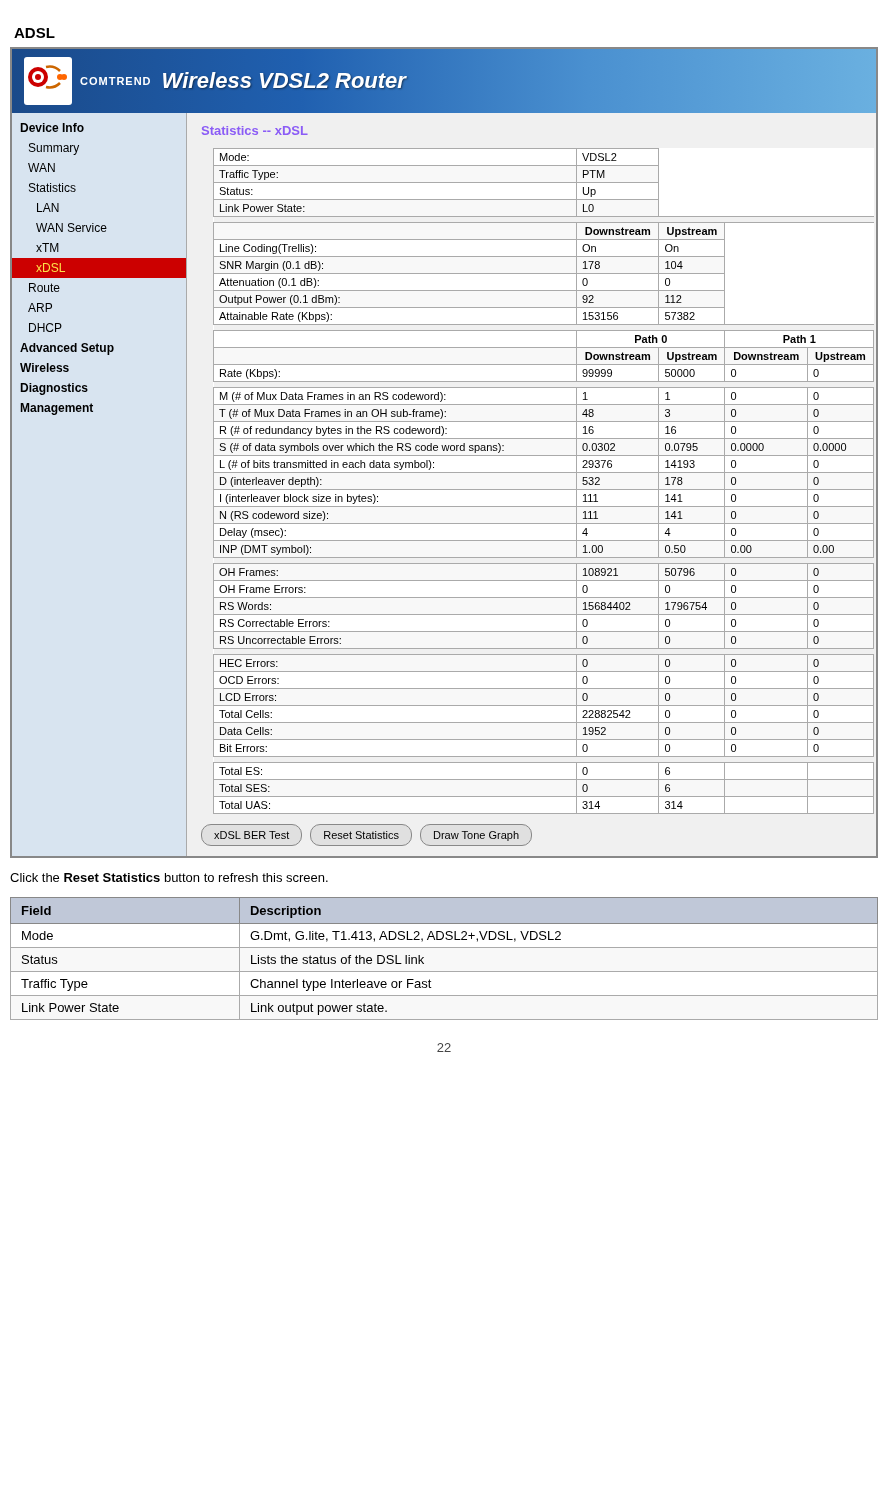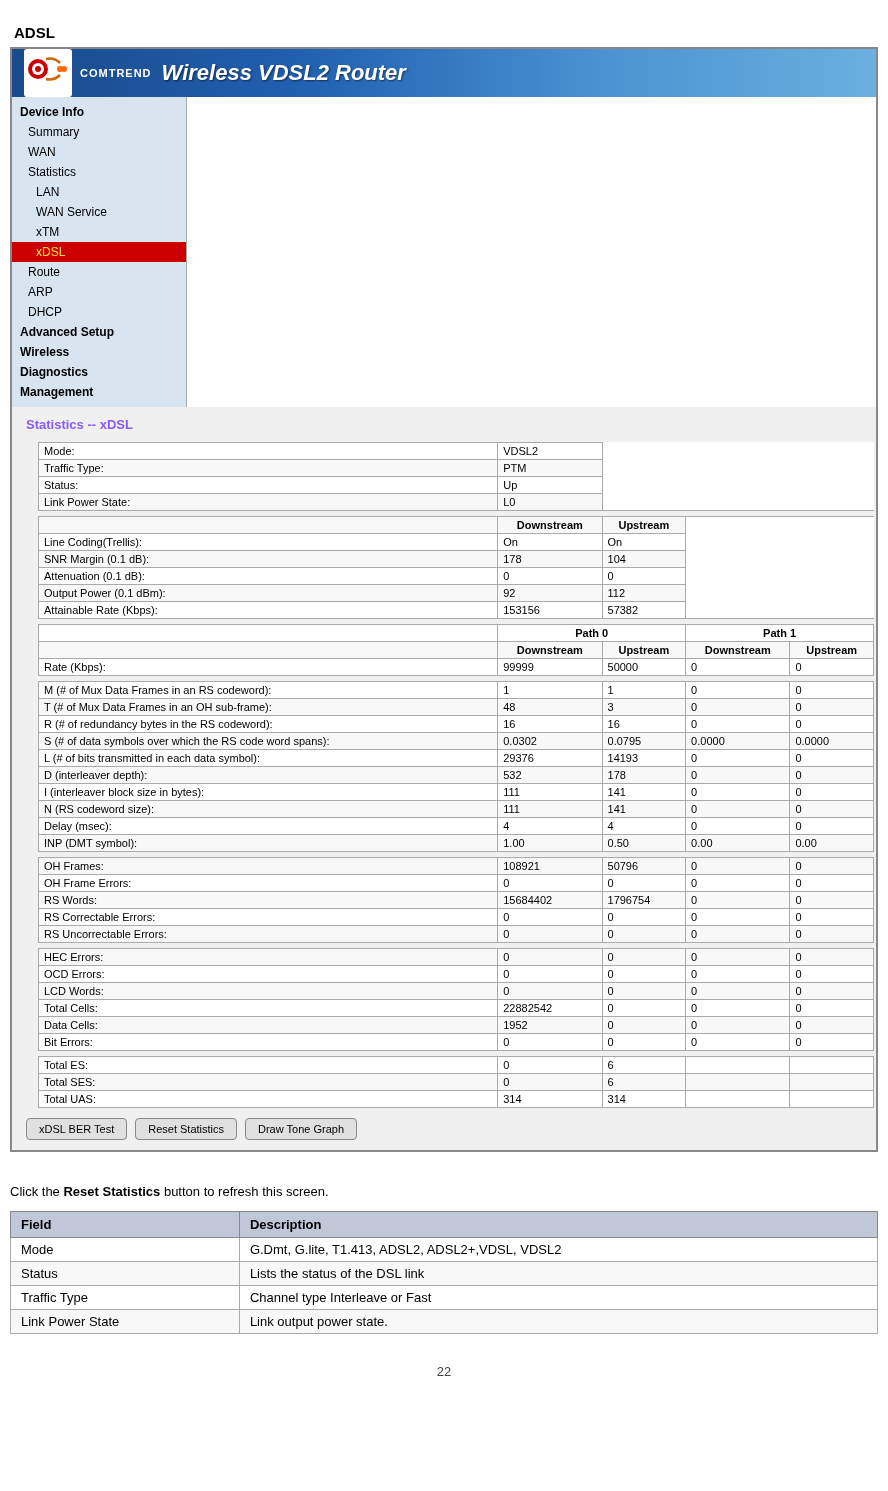--- a/index.html
+++ b/index.html
@@ -23,21 +23,21 @@
       padding: 0 10px;
     }
 
     .router-frame {
       border: 2px solid #888;
       background: #fff;
     }
 
     .router-header {
       background: linear-gradient(to right, #1a4a8a, #2060b0, #4a90d0, #6ab0e0);
-      padding: 0 12px;
+      padding: 8px 12px;
       display: flex;
       align-items: center;
       gap: 10px;
     }
 
     .router-logo {
       display: flex;
       align-items: center;
       gap: 8px;
     }
@@ -53,21 +53,20 @@
       color: #fff;
       font-size: 22px;
       font-weight: bold;
       font-style: italic;
       text-shadow: 1px 1px 2px rgba(0,0,0,0.5);
     }
 
     .content-area {
       display: flex;
       min-height: 600px;
-      flex-direction: column;
     }
 
     
     .sidebar {
       width: 175px;
       min-width: 175px;
       background: #d8e4f0;
       border-right: 1px solid #aaa;
       padding: 5px 0;
     }
@@ -158,39 +157,38 @@
       display: flex;
       gap: 8px;
     }
 
     .action-button {
       padding: 4px 12px;
       background: #e0e0e0;
       border: 1px solid #888;
       cursor: pointer;
       font-size: 11px;
-      border-radius: 4px;
+      border-radius: 10px;
     }
 
     
     .desc-text {
-      margin: 32px 0 12px 0;
+      margin: 12px 0 12px 0;
       font-size: 13px;
     }
 
     .desc-text strong {
       font-weight: bold;
     }
 
     
     .field-table {
       width: 100%;
       border-collapse: collapse;
       font-size: 13px;
-      margin-bottom: 10px;
     }
 
     .field-table th {
       background: #c0c8d8;
       border: 1px solid #888;
       padding: 5px 10px;
       text-align: left;
       font-weight: bold;
     }
 
@@ -471,21 +469,21 @@
             <td>0</td>
           </tr>
           <tr>
             <td>OCD Errors:</td>
             <td>0</td>
             <td>0</td>
             <td>0</td>
             <td>0</td>
           </tr>
           <tr>
-            <td>LCD Words:</td>
+            <td>LCD Errors:</td>
             <td>0</td>
             <td>0</td>
             <td>0</td>
             <td>0</td>
           </tr>
           <tr>
             <td>Total Cells:</td>
             <td>22882542</td>
             <td>0</td>
             <td>0</td>

